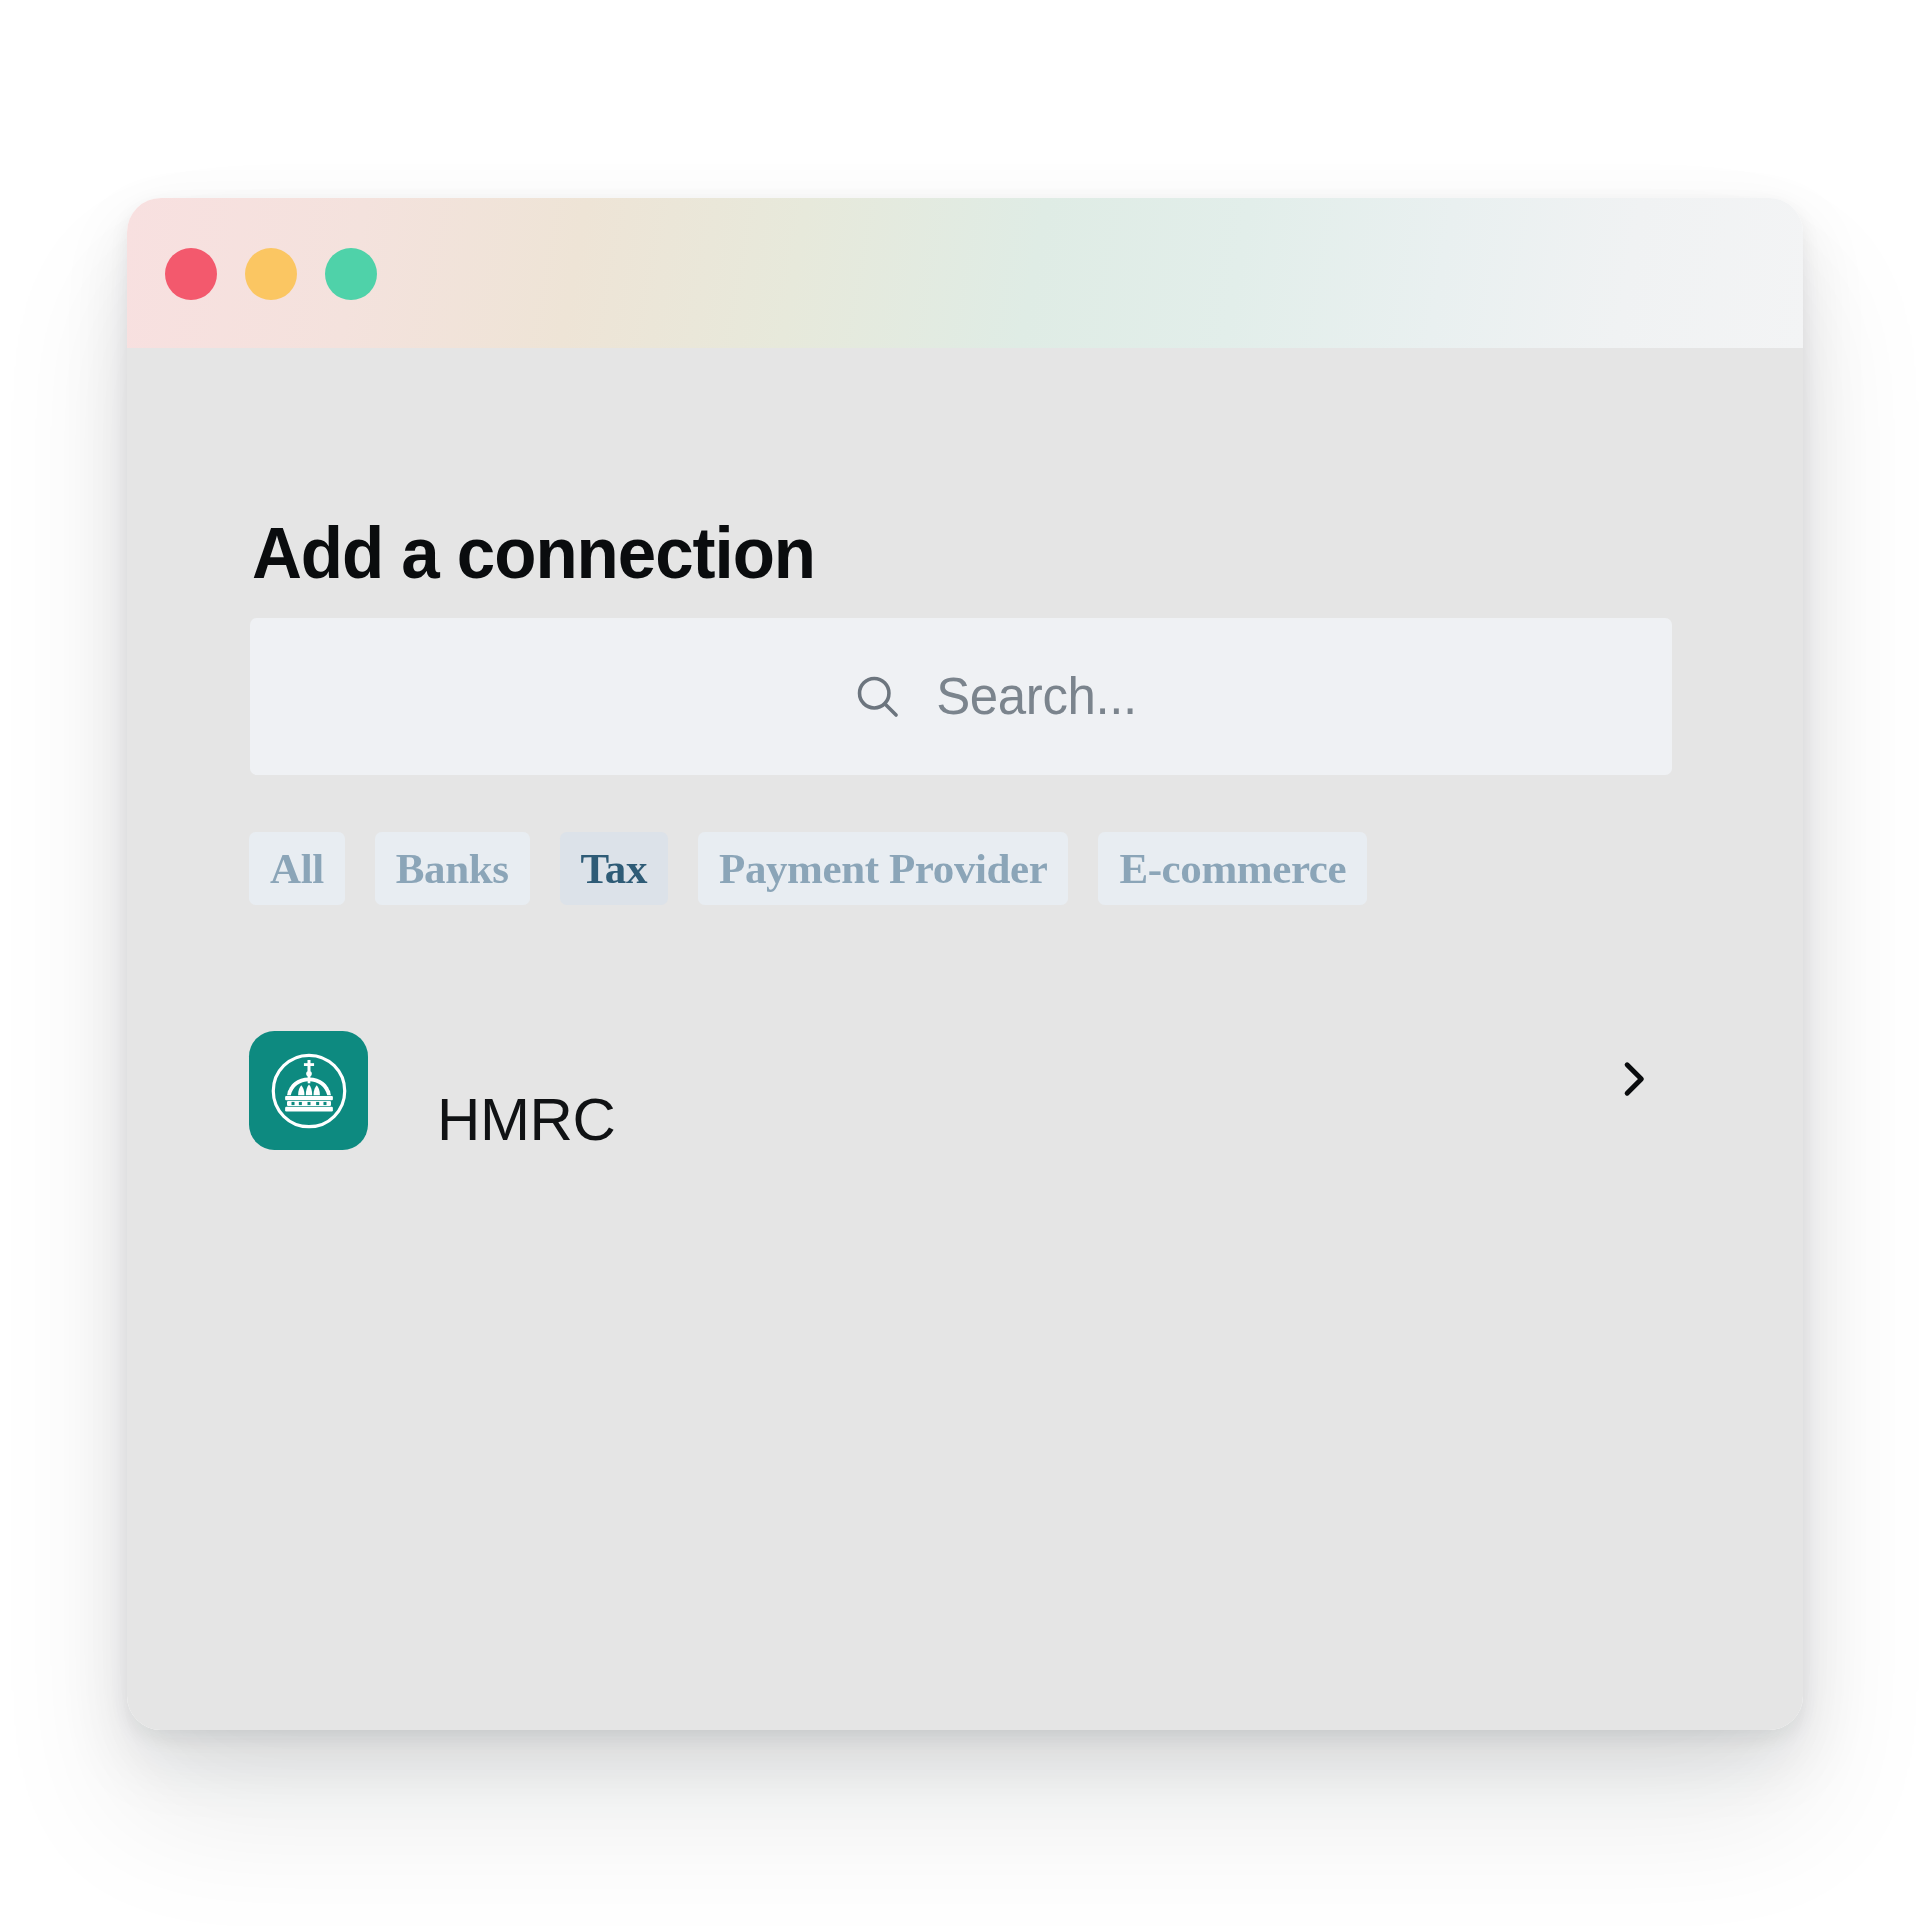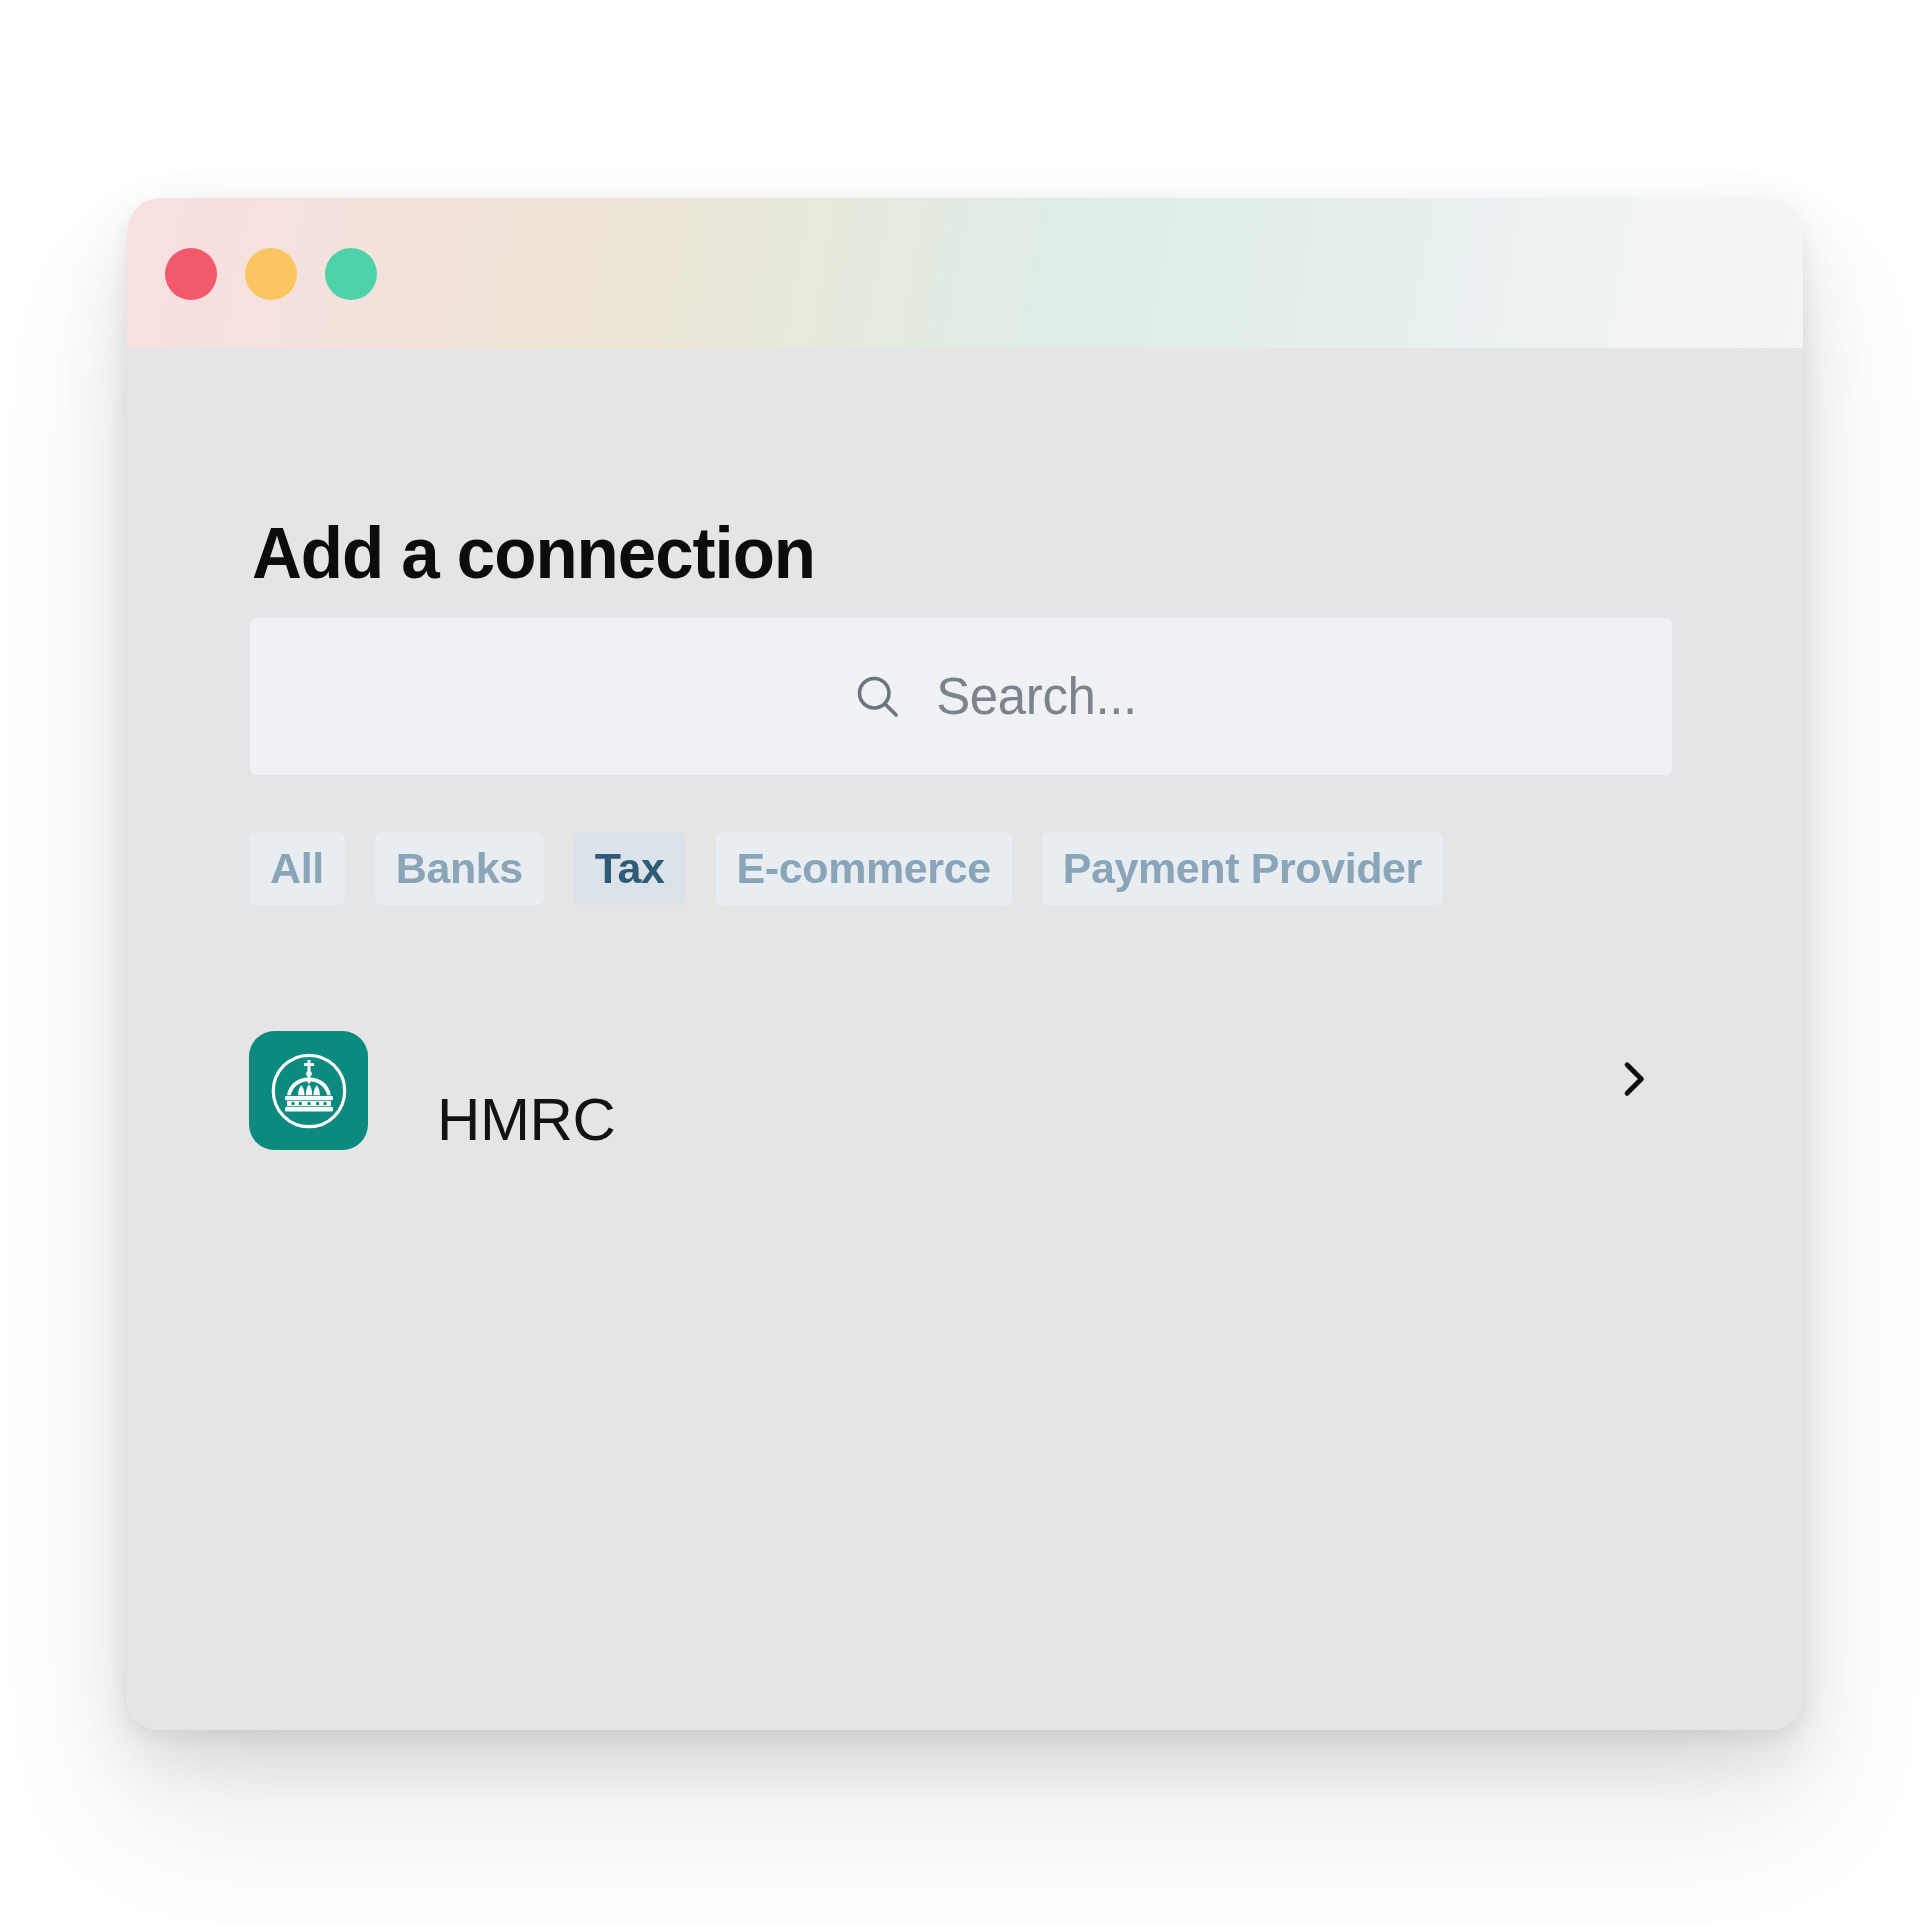--- a/index.html
+++ b/index.html
@@ -149,20 +149,21 @@
     justify-content: center;
     border-radius: 6.7px;
     background: #e8edf2;
     color: #8ba5b8;
     font-size: 43px;
     font-weight: 700;
     letter-spacing: -0.4px;
     white-space: nowrap;
     cursor: pointer;
     user-select: none;
+    font-family: Liberation Serif, serif;
   }
   .chip.is-selected {
     background: #dce2e9;
     color: #2e5b76;
   }
 
   
   .conn-list {
     position: absolute;
     left: 122px;
@@ -237,24 +238,24 @@
         <div class="chip">
           <span>All</span>
         </div>
         <div class="chip">
           <span>Banks</span>
         </div>
         <div class="chip is-selected">
           <span>Tax</span>
         </div>
         <div class="chip">
+          <span>Payment Provider</span>
+        </div>
+        <div class="chip">
           <span>E-commerce</span>
-        </div>
-        <div class="chip">
-          <span>Payment Provider</span>
         </div>
       </div>
 
       <div class="conn-list">
 
         <div class="conn-row">
 
           <div class="conn-logo">
 
             <svg viewBox="0 0 100 100">

